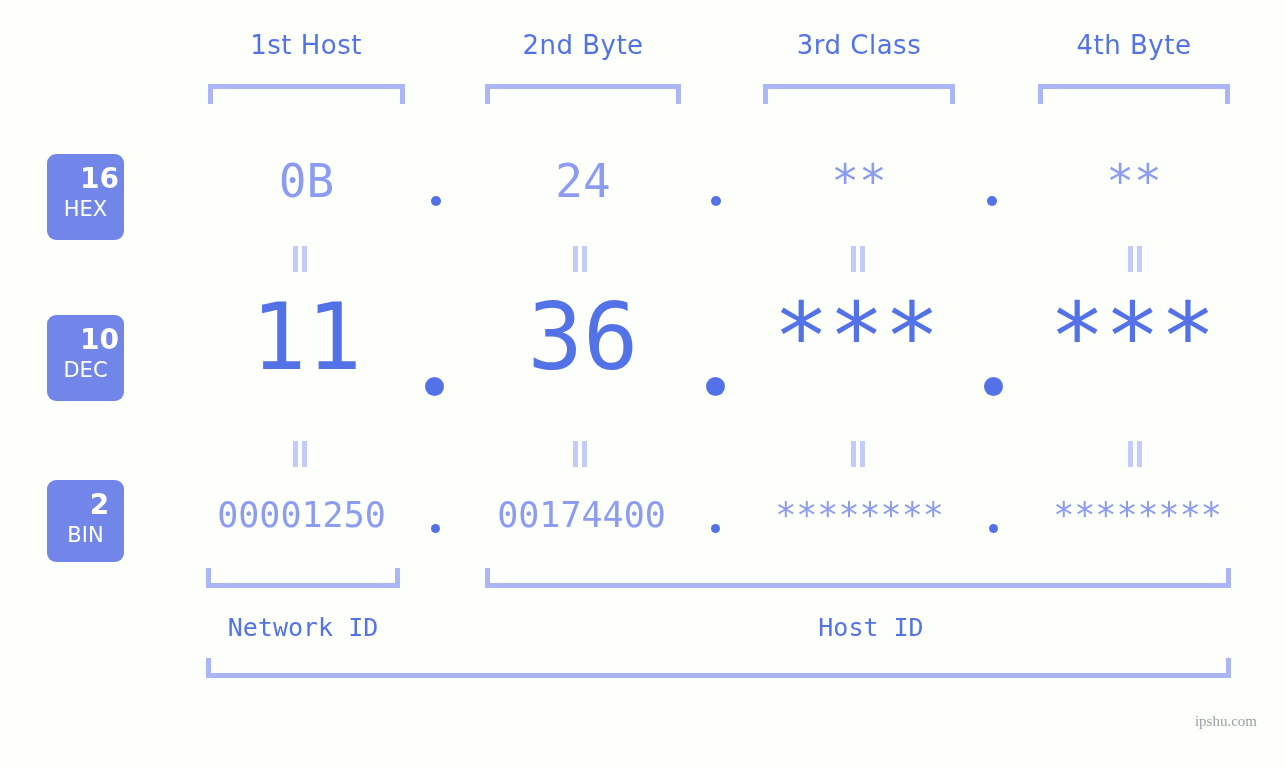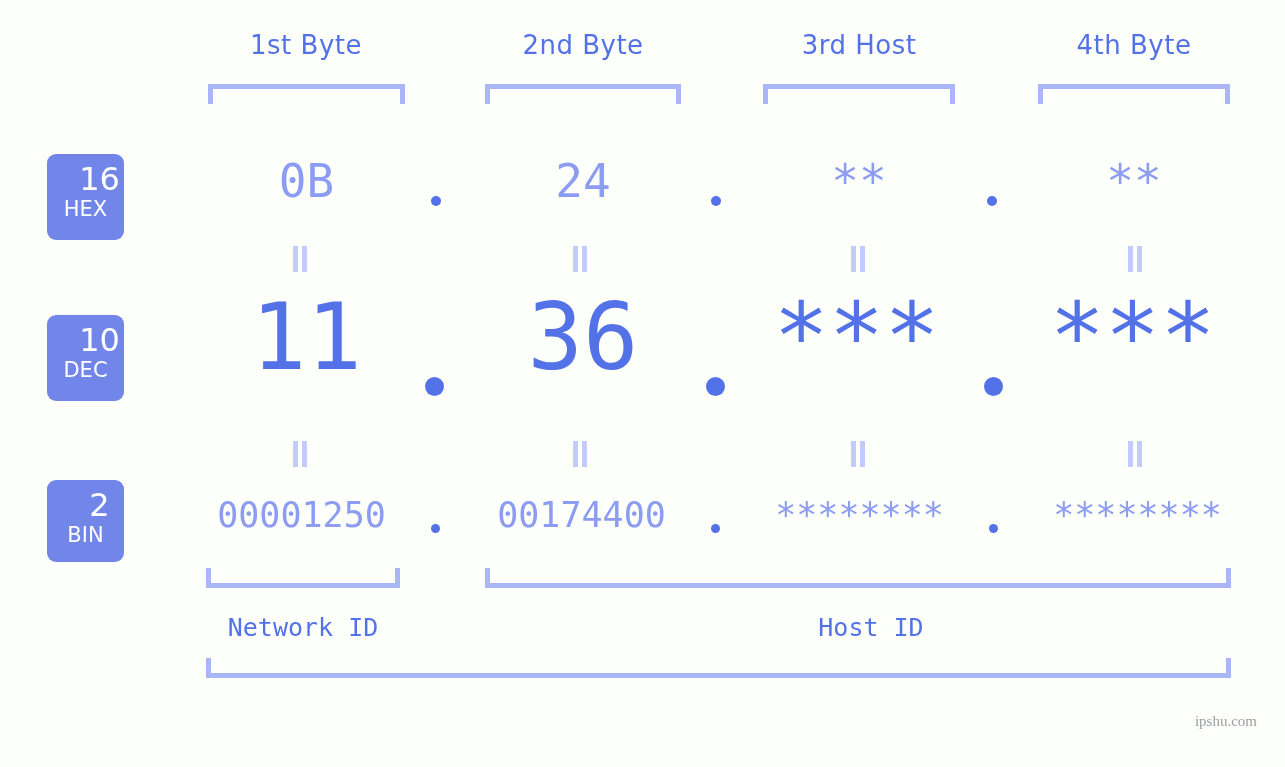--- a/index.html
+++ b/index.html
@@ -61,23 +61,23 @@
     border-radius: 9px;
     background: #7186e8;
     color: #ffffff;
     text-align: center;
     font-family: "DejaVu Sans", sans-serif;
     box-sizing: border-box;
     padding-top: 7px;
   }
   .badge .num {
     display: block;
-    font-size: 32px;
+    font-size: 28px;
     line-height: 36px;
-    font-weight: 400;
+    font-weight: 700;
     padding-left: 28px;
   }
   .badge .lbl {
     display: block;
     font-size: 21px;
     line-height: 25px;
     font-weight: 400;
   }
   #badge-hex { top: 154px; height: 86px; }
   #badge-dec { top: 315px; height: 86px; }
@@ -149,27 +149,27 @@
     color: #9aa0a6;
     letter-spacing: 0px;
   }
 </style>
 </head>
 <body>
 
 <div id="stage">
 
   <div class="byte-header" style="left:208px; width:196px;">
-    <span>1st Byte</span>
+    <span>1st Host</span>
   </div>
   <div class="byte-header" style="left:485px; width:196px;">
     <span>2nd Byte</span>
   </div>
   <div class="byte-header" style="left:763px; width:192px;">
-    <span>3rd Host</span>
+    <span>3rd Class</span>
   </div>
   <div class="byte-header" style="left:1038px; width:192px;">
     <span>4th Byte</span>
   </div>
 
   <div class="bracket-top" style="left:208px; width:197px;"></div>
   <div class="bracket-top" style="left:485px; width:196px;"></div>
   <div class="bracket-top" style="left:763px; width:192px;"></div>
   <div class="bracket-top" style="left:1038px; width:192px;"></div>
 

